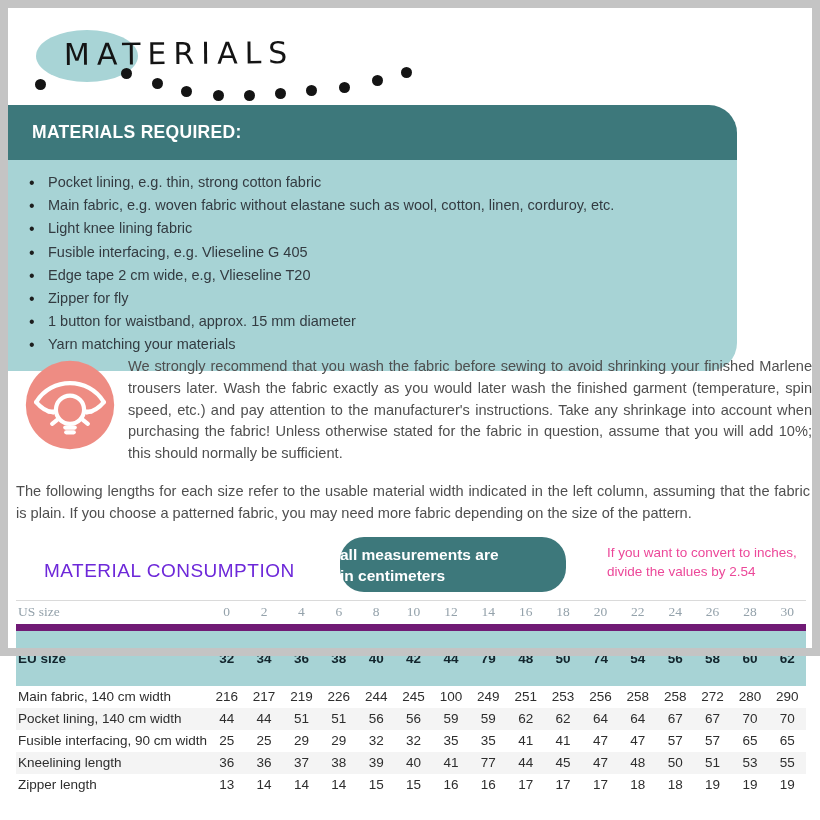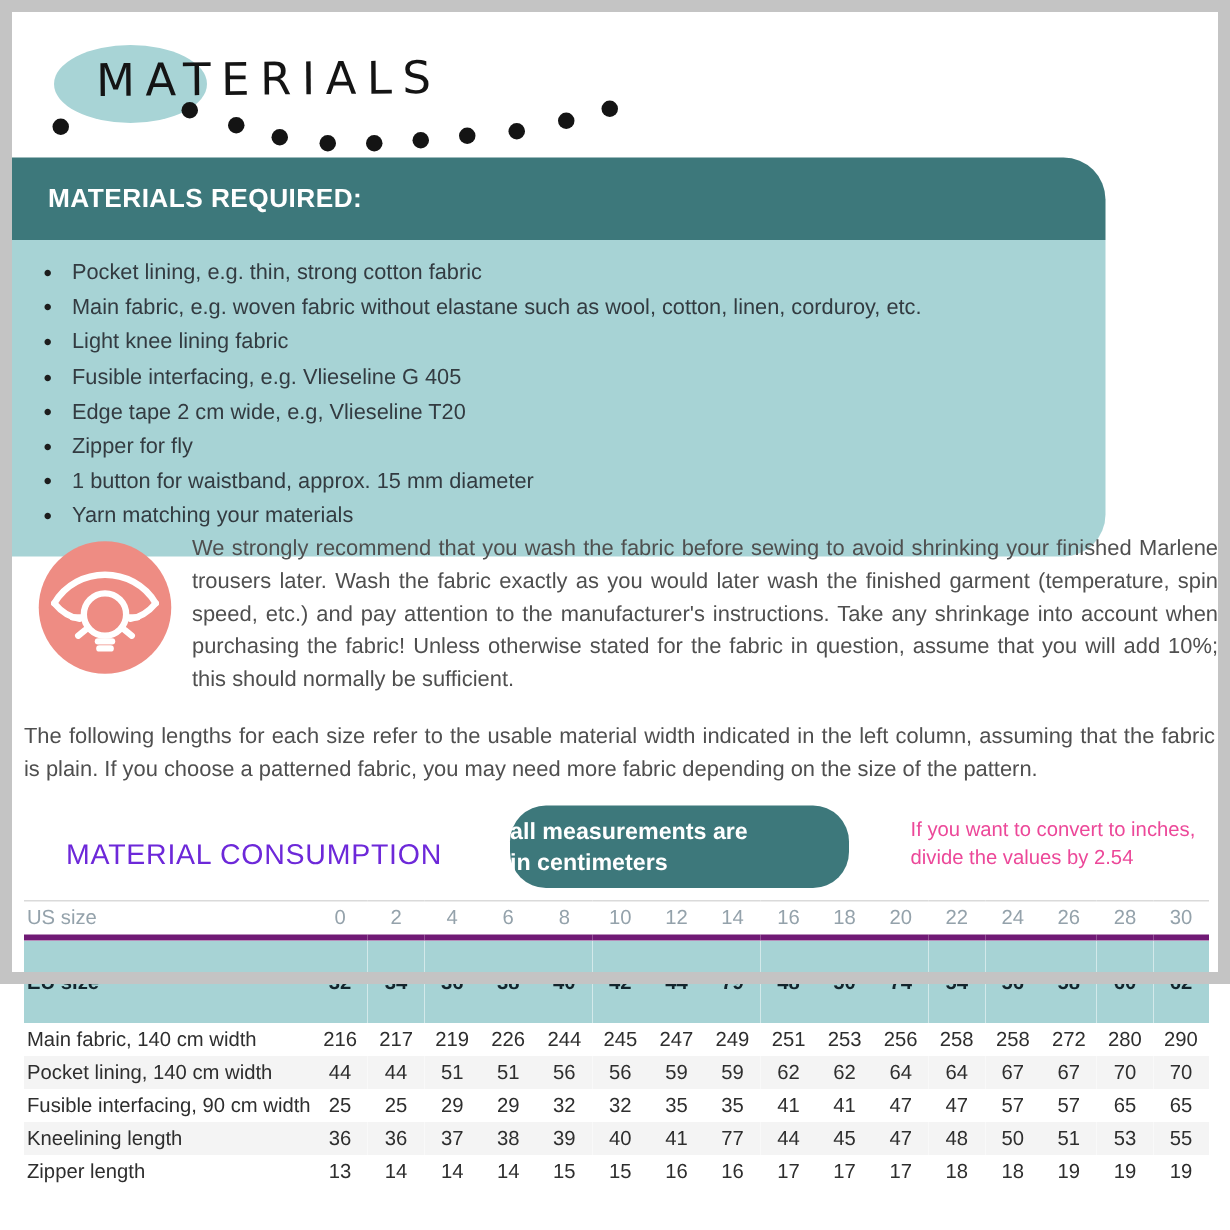--- a/index.html
+++ b/index.html
@@ -28,21 +28,21 @@
 
   
   .consumption-title{position:absolute;left:18px;top:560px;font-size:19px;color:#6d28d9;letter-spacing:0.5px;font-weight:400;margin-left:26px;}
   .badge{position:absolute;left:340px;top:537px;width:226px;height:55px;background:#3d787b;border-radius:24px;color:#fff;font-weight:700;font-size:15.5px;display:flex;flex-direction:column;justify-content:center;align-items:flex-start;line-height:21px;text-align:center;}
   .convert-note{position:absolute;left:581px;top:543px;font-size:13.5px;color:#ec4899;line-height:19px;margin-left:26px;}
 
   
   .consumption-table{position:absolute;left:16px;top:600px;width:790px;border-collapse:collapse;font-size:13.5px;color:#2e2e2e;table-layout:fixed;}
   .consumption-table td{text-align:center;padding:3px 0 4px 0;overflow:hidden;white-space:nowrap;}
   .consumption-table td.lbl{text-align:left;width:190px;padding-left:2px;}
-  tr.us-row{border-top:1px solid #dadada;border-bottom:4px solid #701a75;}
+  tr.us-row{border-top:1px solid #dadada;border-bottom:7px solid #701a75;font-family:Liberation Serif, serif;}
   tr.us-row td, tr.uk-row td{color:#94a2ab;}
   tr.eu-row{background:#a7d3d5;}
   tr.eu-row td{font-weight:700;color:#13252d;padding:20px 0;}
   tr.stripe{background:#f4f4f4;}
 </style>
 </head>
 <body>
 
 <div class="page">
 
@@ -150,21 +150,21 @@
           <td>62</td>
         </tr>
         <tr>
           <td class="lbl">Main fabric, 140 cm width</td>
           <td>216</td>
           <td>217</td>
           <td>219</td>
           <td>226</td>
           <td>244</td>
           <td>245</td>
-          <td>247</td>
+          <td>100</td>
           <td>249</td>
           <td>251</td>
           <td>253</td>
           <td>256</td>
           <td>258</td>
           <td>258</td>
           <td>272</td>
           <td>280</td>
           <td>290</td>
         </tr>

